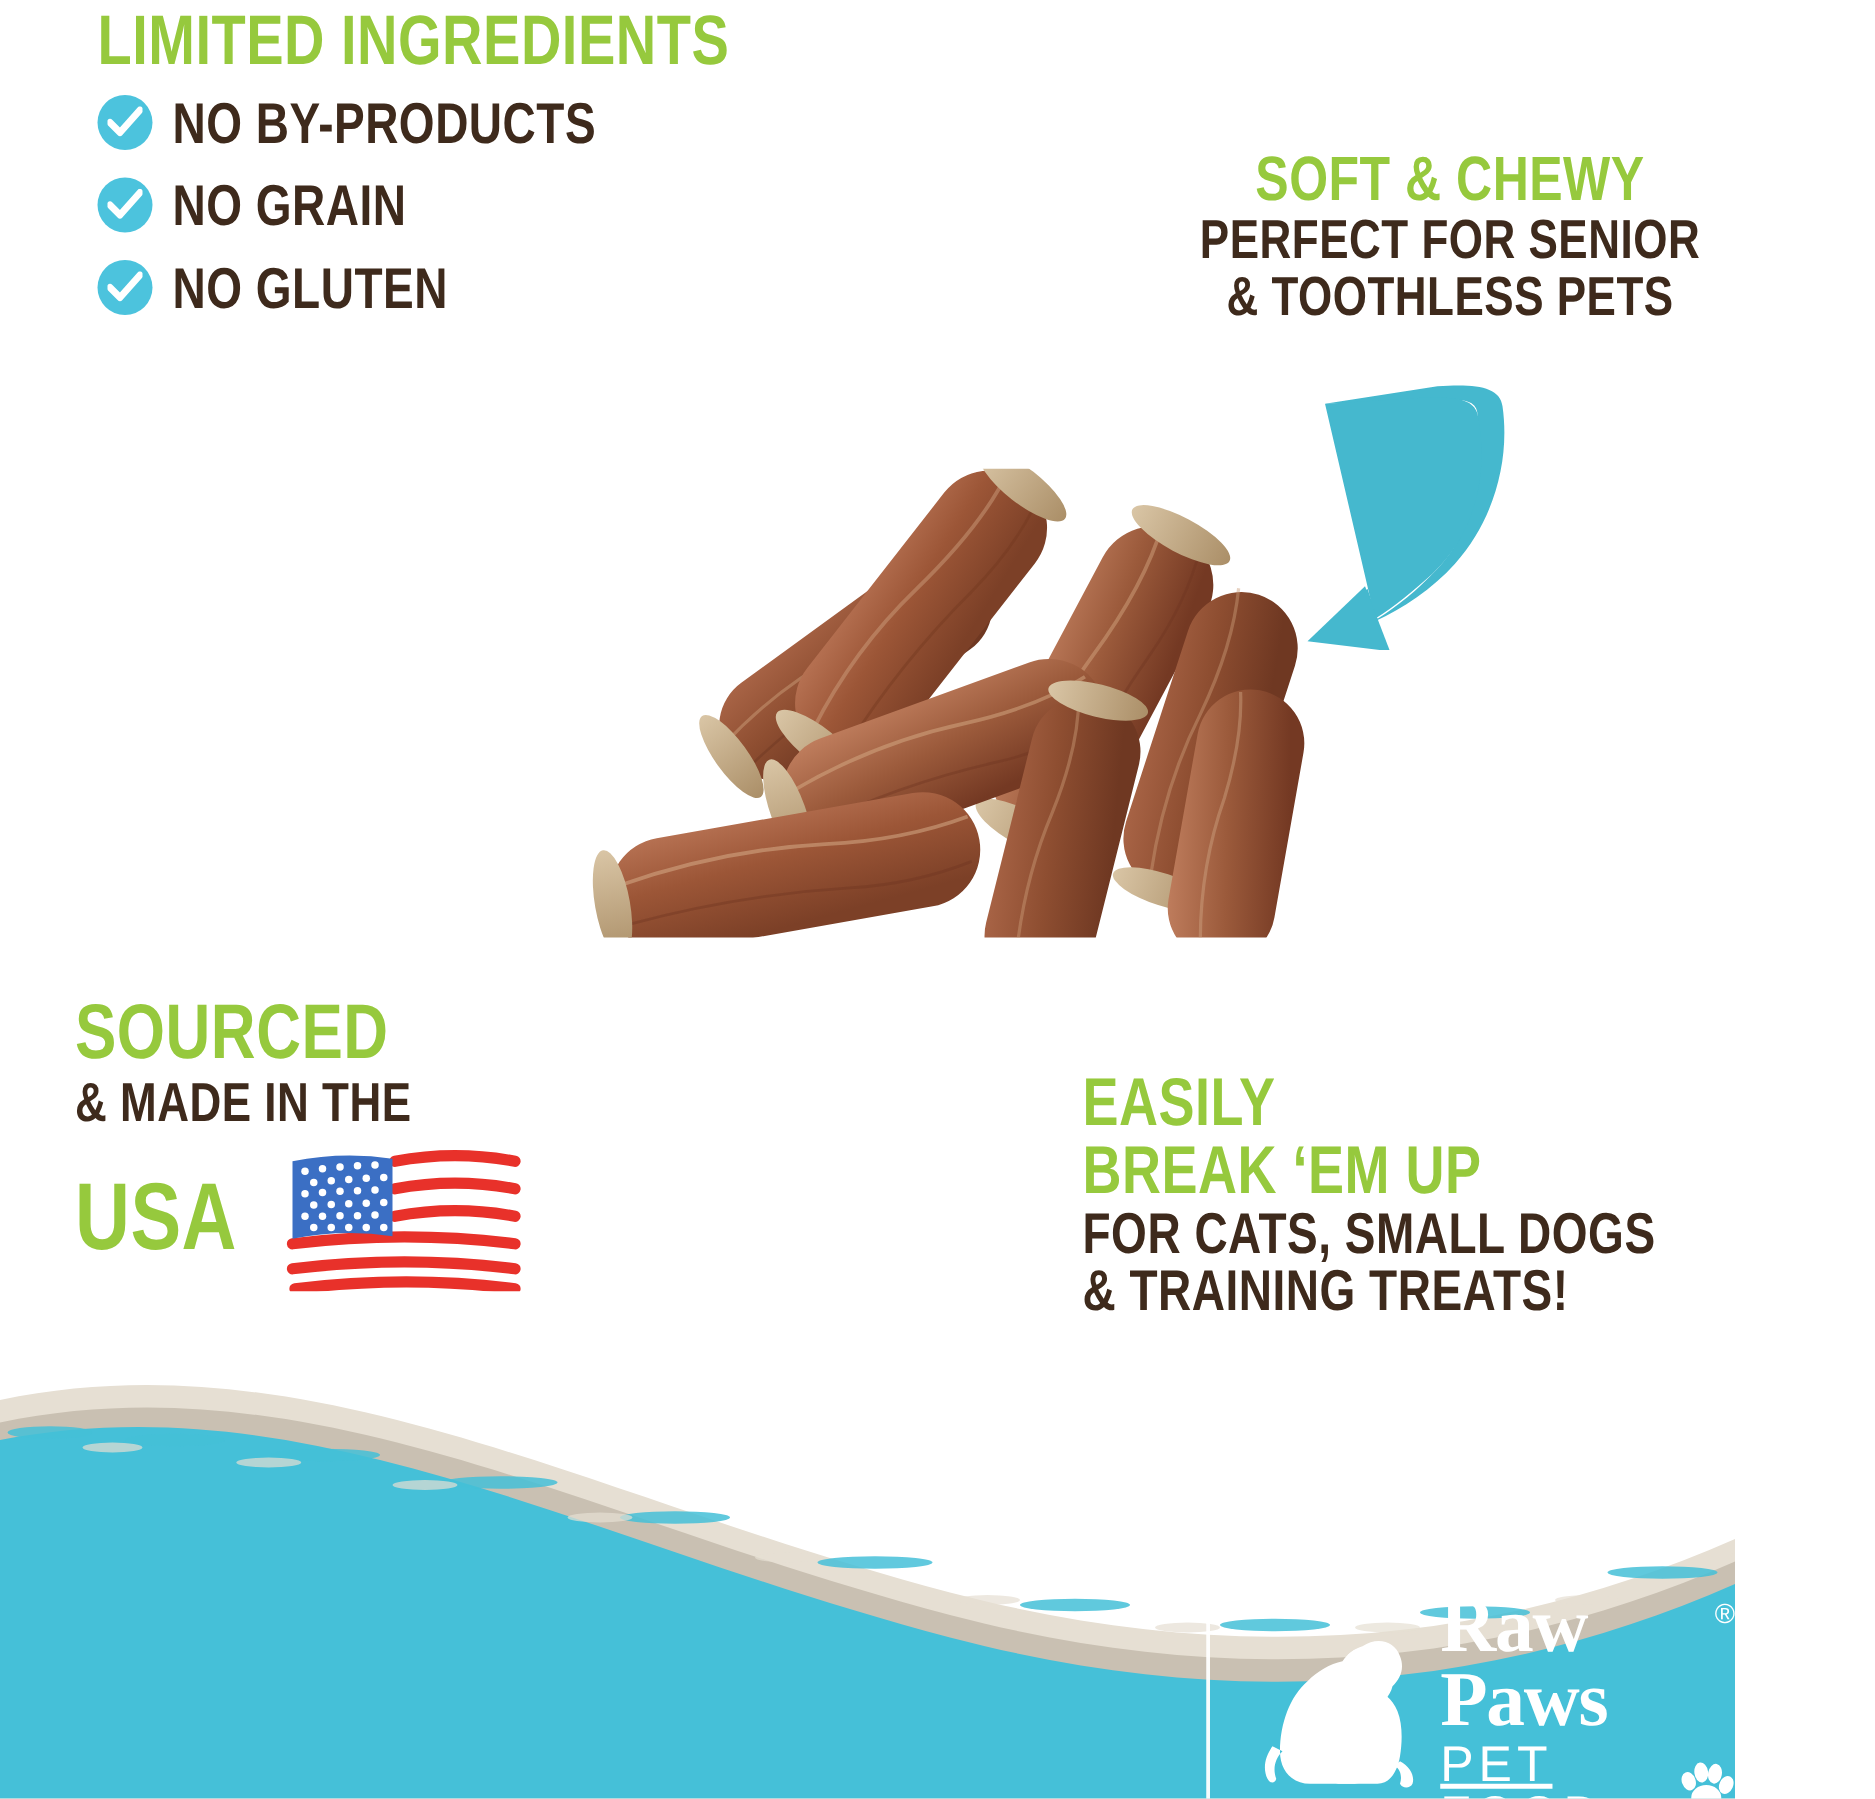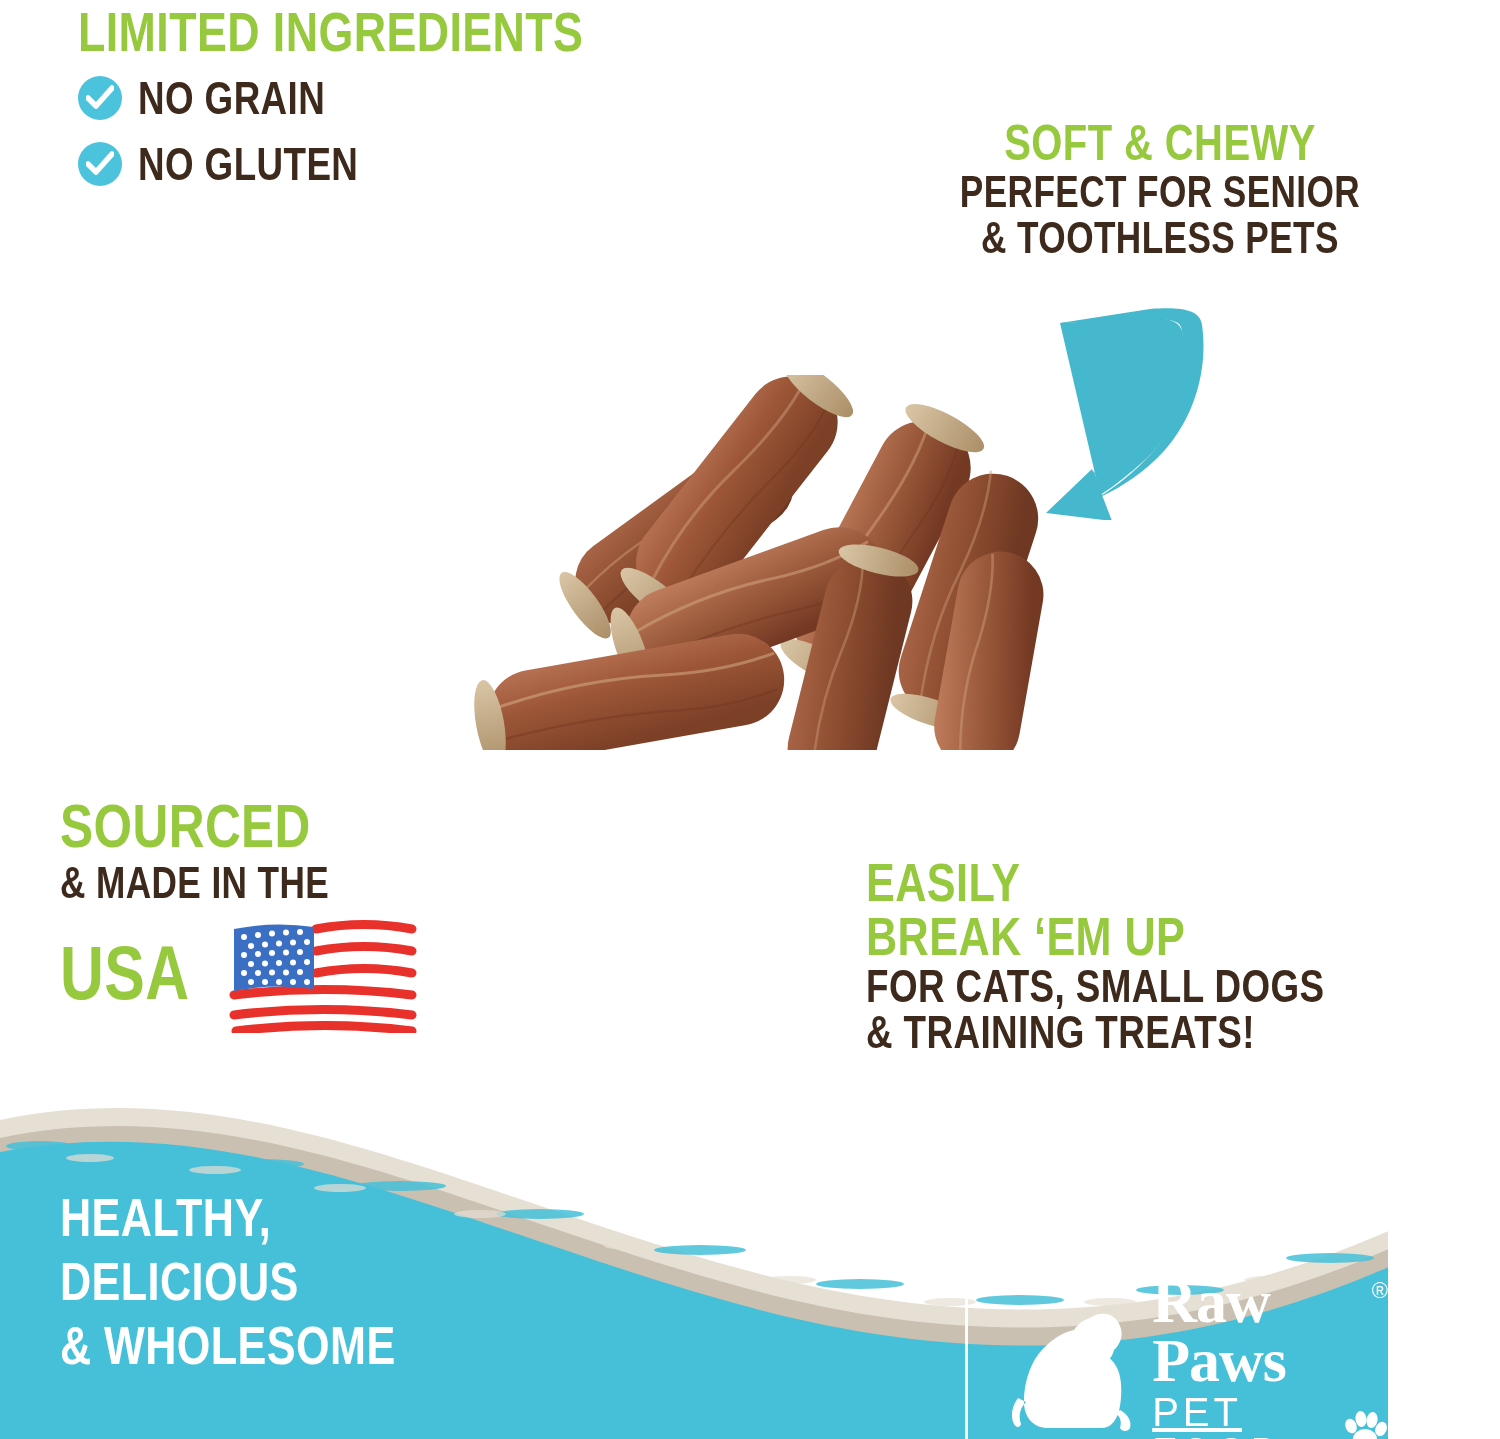--- a/index.html
+++ b/index.html
@@ -89,20 +89,28 @@
   #paw-icon{margin-left:14px;}
 </style>
 </head>
 <body>
 
 <div class="stage">
 
   <div id="limited-block">
     <div class="cond green" id="limited-title">LIMITED INGREDIENTS</div>
 
+    <div class="check-row">
+      <span class="check-circle">
+        <svg width="28" height="26" viewBox="0 0 28 26">
+            <path d="M2 13 L10 21 L26 3" stroke="#ffffff" stroke-width="5.5" fill="none" stroke-linecap="round" stroke-linejoin="round"></path>
+          </svg>
+      </span>
+      <span class="cond brown check-label">NO BY-PRODUCTS</span>
+    </div>
 
     <div class="check-row">
       <span class="check-circle">
         <svg width="28" height="26" viewBox="0 0 28 26">
             <path d="M2 13 L10 21 L26 3" stroke="#ffffff" stroke-width="5.5" fill="none" stroke-linecap="round" stroke-linejoin="round"></path>
           </svg>
       </span>
       <span class="cond brown check-label">NO GRAIN</span>
     </div>
 
@@ -305,25 +313,20 @@
         <ellipse cx="630" cy="168" rx="26" ry="4"></ellipse>
         <ellipse cx="790" cy="202" rx="26" ry="4"></ellipse>
         <ellipse cx="950" cy="224" rx="26" ry="4"></ellipse>
         <ellipse cx="1110" cy="224" rx="26" ry="4"></ellipse>
         <ellipse cx="1270" cy="202" rx="26" ry="4"></ellipse>
         <ellipse cx="1410" cy="166" rx="26" ry="4"></ellipse>
       </g>
     </svg>
   </div>
 
-  <div id="banner-text">
-    <div class="cond white banner-line">HEALTHY,</div>
-    <div class="cond white banner-line">DELICIOUS</div>
-    <div class="cond white banner-line">&amp; WHOLESOME</div>
-  </div>
 
   <div id="logo-lockup">
     <div id="logo-divider"></div>
 
     <div id="logo-mark">
       <svg width="132" height="136" viewBox="0 0 132 136">
 
         <path d="M82 16 C94 8 108 12 112 24 C116 34 112 42 106 48
                  C104 56 98 62 90 66 L90 110 C90 120 84 126 74 126
                  L40 126 C26 126 16 116 16 100 C16 78 24 56 38 44

